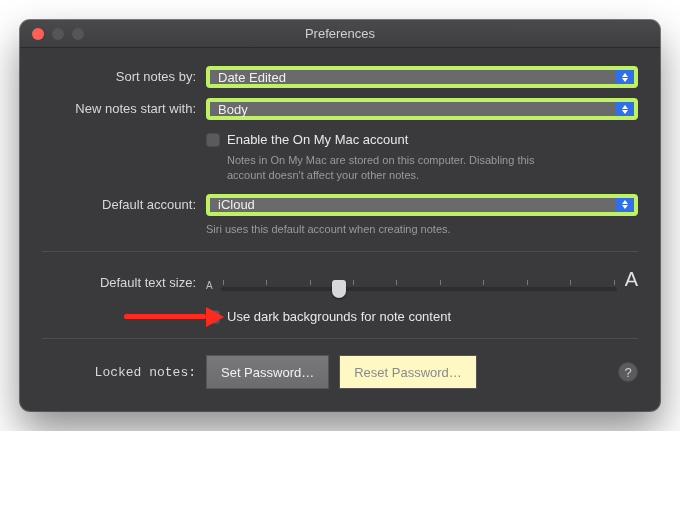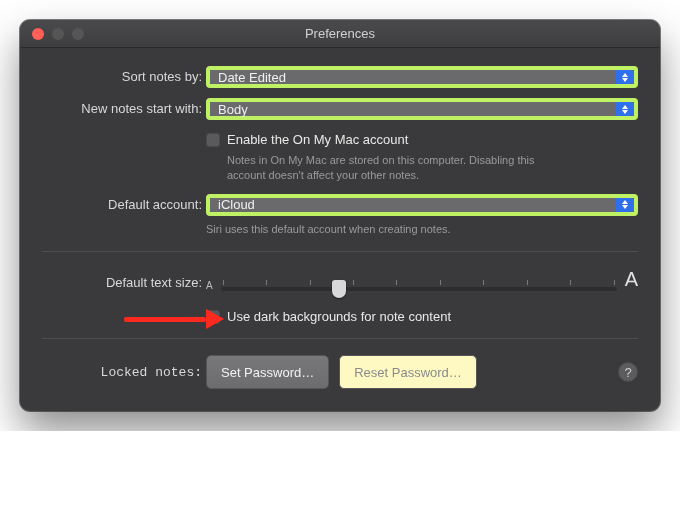--- a/index.html
+++ b/index.html
@@ -50,21 +50,21 @@
       padding: 18px 22px 22px 22px;
     }
     .row {
       display: flex;
       align-items: flex-start;
       margin-bottom: 10px;
     }
     .label-col {
       width: 164px;
       text-align: right;
-      padding-right: 4px;
+      padding-right: 10px;
       padding-top: 3px;
       color: #d8d8d8;
       font-size: 13px;
     }
     .ctrl-col {
       flex: 1;
       min-width: 0;
     }
     .select {
       display: flex;
@@ -161,21 +161,21 @@
       margin: 14px 0 16px 0;
     }
     .btn {
       display: inline-flex;
       align-items: center;
       justify-content: center;
       height: 22px;
       padding: 16px 14px;
       background: linear-gradient(#78787b, #6c6c6f);
       border: 1px solid #555558;
-      border-radius: 5px;
+      border-radius: 0;
       color: #f2f2f2;
       font-size: 13px;
       cursor: default;
     }
     .btn.disabled {
       color: #8a8a8c;
       background: #fef9c3;
     }
     .btn-row {
       display: flex; gap: 10px; align-items: center;
@@ -299,21 +299,21 @@
             </div>
             <div class="track">
               <div class="thumb" style="left:28%;"></div>
             </div>
           </div>
           <span class="sA-big">A</span>
         </div>
       </div>
     </div>
 
-    <div class="row dark-cb-row" style="margin-top:18px;">
+    <div class="row dark-cb-row" style="margin-top:18px;align-items:center;">
       <div class="arrow">
         <div class="arrow-line"></div>
           <div class="arrow-head"></div>
       </div>
       <div class="label-col"></div>
       <div class="ctrl-col">
         <div class="checkbox-row">
           <div class="cb"></div>
           <span class="cb-label">Use dark backgrounds for note content</span>
         </div>

